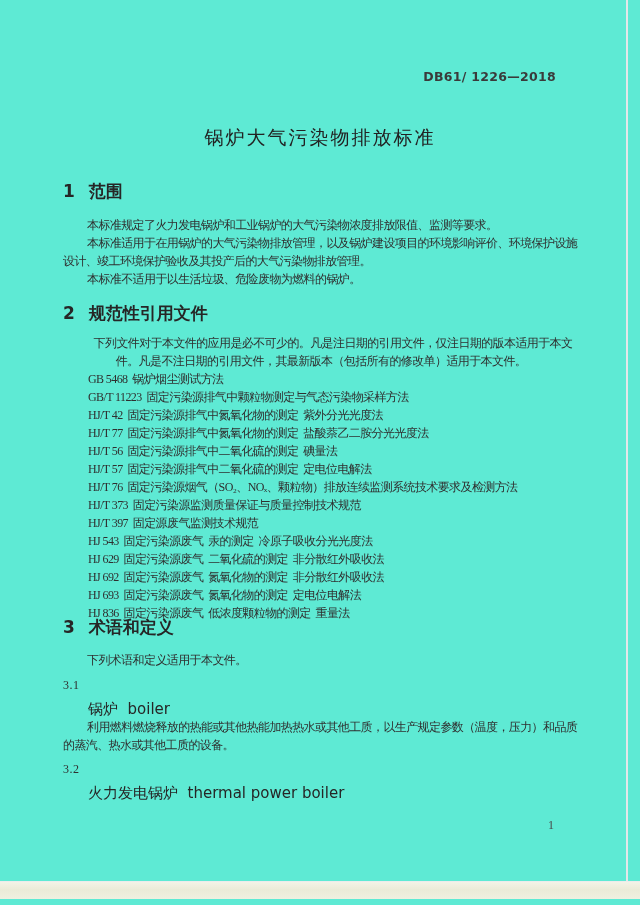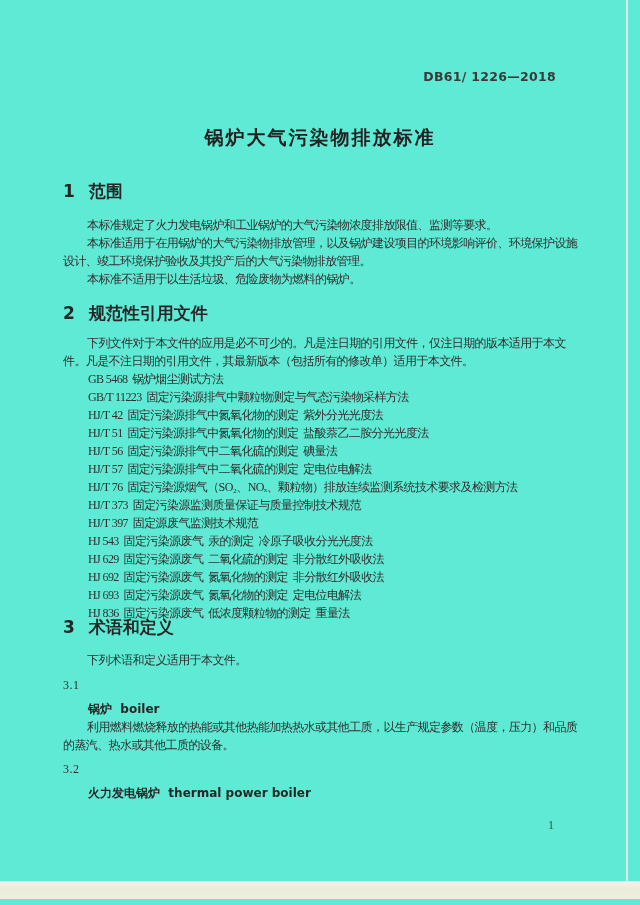--- a/index.html
+++ b/index.html
@@ -11,38 +11,38 @@
   }
   .doc-code {
     position:absolute; top:69px; right:84px;
     font-family:"DejaVu Sans","Liberation Sans",sans-serif;
     font-size:12.5px; font-weight:700; letter-spacing:0.3px; color:#3a3a3a;
   }
   .doc-title {
     position:absolute; top:125px; left:0; width:100%;
     text-align:center;
     font-family:"DejaVu Sans","Liberation Sans",sans-serif;
-    font-size:19px; font-weight:700; letter-spacing:2px; color:#222222;
+    font-size:19px; font-weight:400; letter-spacing:2px; color:#222222;
   }
   .blk {
     position:absolute; left:63px; width:516px;
     font-size:12px; line-height:18px; letter-spacing:-0.6px;
   }
   .sec-heading {
     font-family:"DejaVu Sans","Liberation Sans",sans-serif;
     font-weight:700; font-size:17px; letter-spacing:0; color:#262626;
   }
   .sec-num { display:inline-block; margin-right:14px; }
   .indent { text-indent:2em; }
   .ref-item { padding-left:25px; white-space:pre-wrap; }
   .term-num { letter-spacing:0.5px; }
   .term-name {
-    padding-left:25px; font-weight:700;
+    padding-left:25px; font-weight:400;
     font-family:"DejaVu Sans","Liberation Sans",sans-serif;
-    font-size:12px; letter-spacing:0; color:#262626; white-space:pre-wrap;
+    font-size:15px; letter-spacing:0; color:#262626; white-space:pre-wrap;
   }
   .page-num {
     position:absolute; top:818px; left:548px;
     font-size:12px; color:#4a4a4a;
   }
   .page-edge-right {
     position:absolute; top:0; left:626px; width:2px; height:882px;
     background:#e3e7e9;
   }
   .bottom-band {
@@ -63,27 +63,27 @@
   <div class="blk sec-heading" style="top:182px;">
     <span class="sec-num">1</span><span>范围</span>
   </div>
   <div class="blk indent" style="top:216px;">本标准规定了火力发电锅炉和工业锅炉的大气污染物浓度排放限值、监测等要求。</div>
   <div class="blk indent" style="top:234px;">本标准适用于在用锅炉的大气污染物排放管理，以及锅炉建设项目的环境影响评价、环境保护设施设计、竣工环境保护验收及其投产后的大气污染物排放管理。</div>
   <div class="blk indent" style="top:270px;">本标准不适用于以生活垃圾、危险废物为燃料的锅炉。</div>
 
   <div class="blk sec-heading" style="top:304px;">
     <span class="sec-num">2</span><span>规范性引用文件</span>
   </div>
-  <div class="blk indent" style="top:334px;">下列文件对于本文件的应用是必不可少的。凡是注日期的引用文件，仅注日期的版本适用于本文件。凡是不注日期的引用文件，其最新版本（包括所有的修改单）适用于本文件。</div>
+  <div class="blk indent" style="top:334px;text-align:center;">下列文件对于本文件的应用是必不可少的。凡是注日期的引用文件，仅注日期的版本适用于本文件。凡是不注日期的引用文件，其最新版本（包括所有的修改单）适用于本文件。</div>
 
   <div class="blk" style="top:370px;">
     <div class="ref-item">GB 5468  锅炉烟尘测试方法</div>
     <div class="ref-item">GB/T 11223  固定污染源排气中颗粒物测定与气态污染物采样方法</div>
     <div class="ref-item">HJ/T 42  固定污染源排气中氮氧化物的测定  紫外分光光度法</div>
-    <div class="ref-item">HJ/T 51  固定污染源排气中氮氧化物的测定  盐酸萘乙二胺分光光度法</div>
+    <div class="ref-item">HJ/T 77  固定污染源排气中氮氧化物的测定  盐酸萘乙二胺分光光度法</div>
     <div class="ref-item">HJ/T 56  固定污染源排气中二氧化硫的测定  碘量法</div>
     <div class="ref-item">HJ/T 57  固定污染源排气中二氧化硫的测定  定电位电解法</div>
     <div class="ref-item">HJ/T 76  固定污染源烟气（SO₂、NOₓ、颗粒物）排放连续监测系统技术要求及检测方法</div>
     <div class="ref-item">HJ/T 373  固定污染源监测质量保证与质量控制技术规范</div>
     <div class="ref-item">HJ/T 397  固定源废气监测技术规范</div>
     <div class="ref-item">HJ 543  固定污染源废气  汞的测定  冷原子吸收分光光度法</div>
     <div class="ref-item">HJ 629  固定污染源废气  二氧化硫的测定  非分散红外吸收法</div>
     <div class="ref-item">HJ 692  固定污染源废气  氮氧化物的测定  非分散红外吸收法</div>
     <div class="ref-item">HJ 693  固定污染源废气  氮氧化物的测定  定电位电解法</div>
     <div class="ref-item">HJ 836  固定污染源废气  低浓度颗粒物的测定  重量法</div>

